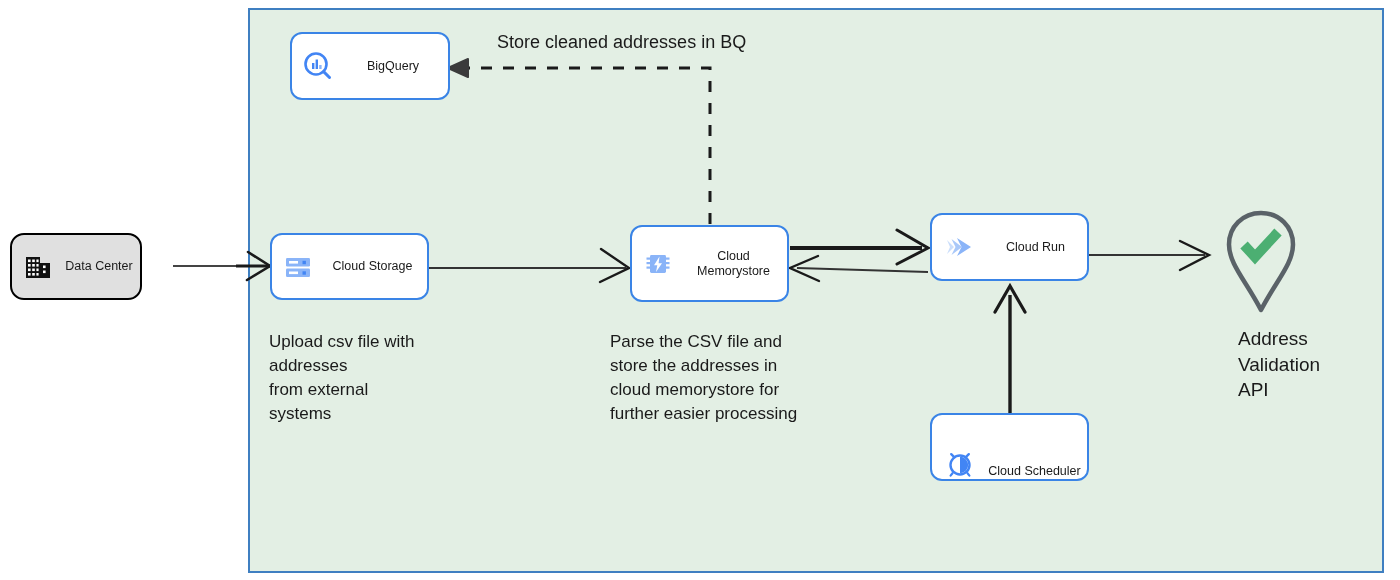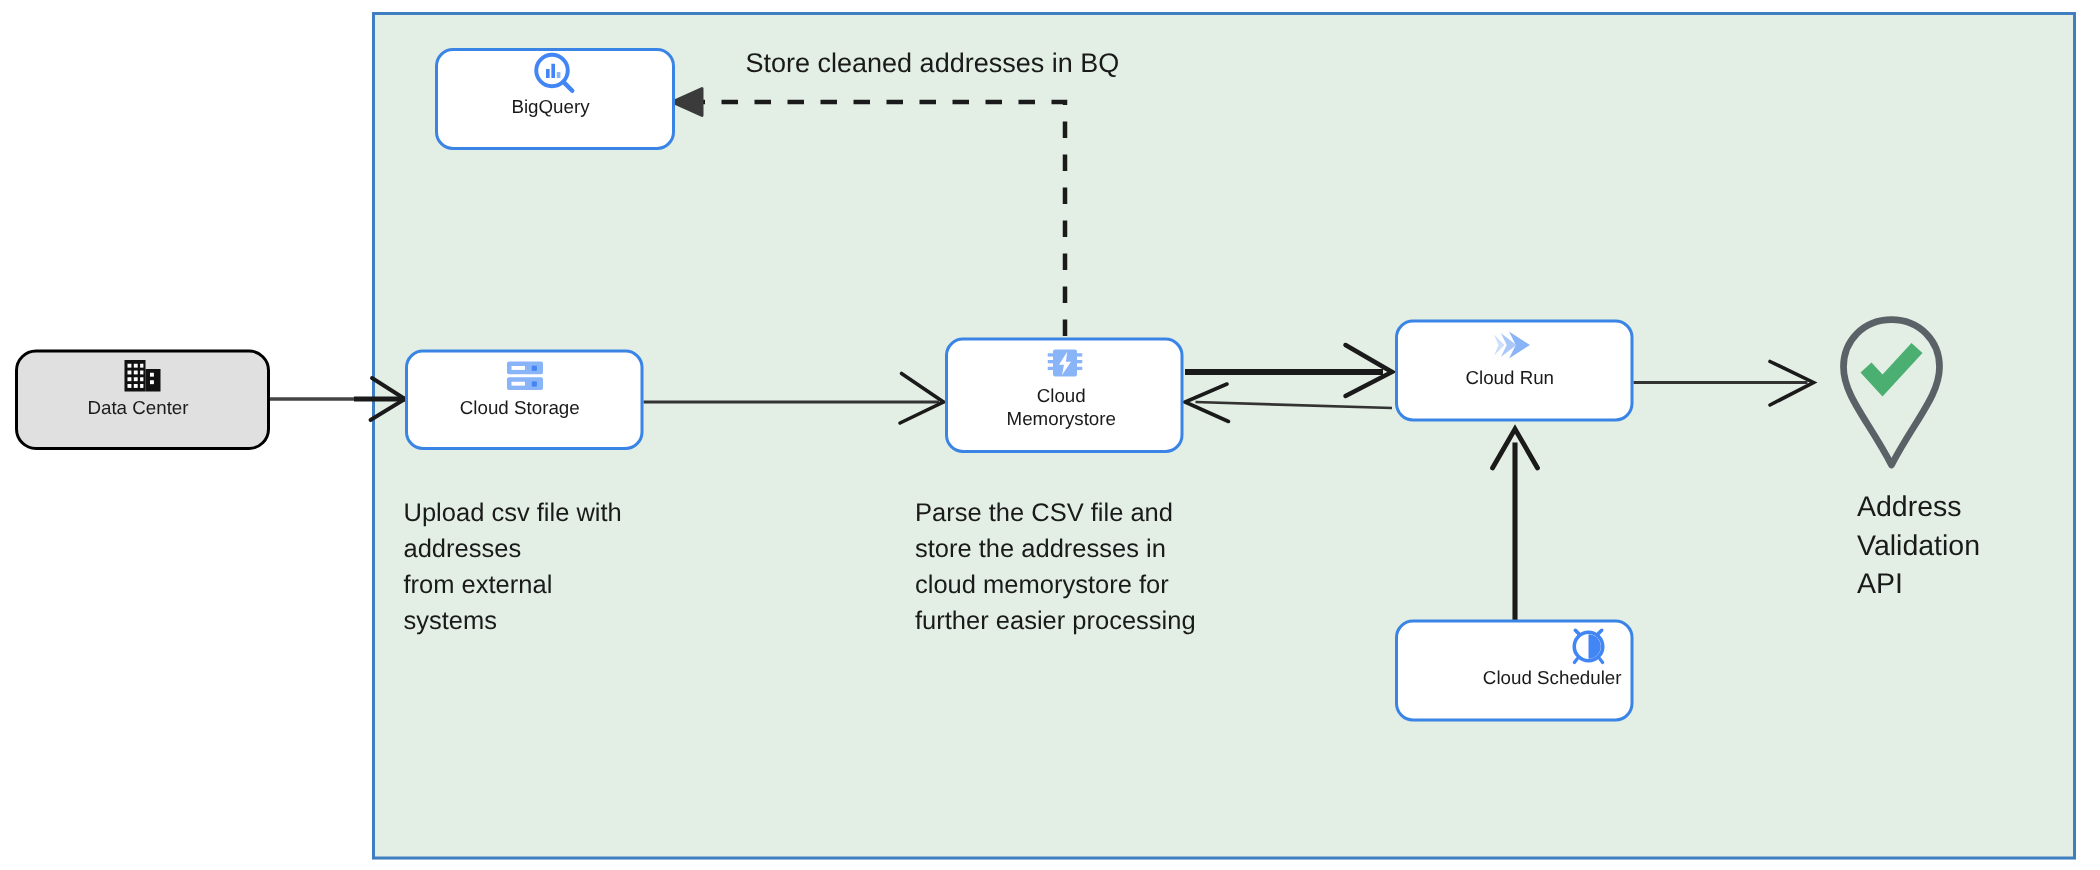--- a/index.html
+++ b/index.html
@@ -28,21 +28,20 @@
   .zone {
     position: absolute;
     box-sizing: border-box;
     background: #e3efe4;
     border: 2px solid #3f7fc1;
   }
   .node {
     position: absolute;
     box-sizing: border-box;
     display: flex;
-    flex-direction: column;
     align-items: center;
     background: #ffffff;
     border: 2px solid #3a84e6;
     border-radius: 12px;
   }
   .node.onprem {
     background: #e0e0e0;
     border: 2px solid #000000;
     border-radius: 14px;
   }
@@ -146,21 +145,21 @@
 
   <div class="freeicon" style="left:1220px; top:207px; width:82px; height:110px;">
     <svg width="82" height="110" viewBox="0 0 82 110">
       <path d="M41,6 C22.5,6 9,20 9,37.5 C9,57 26,74 41,103 C56,74 73,57 73,37.5 C73,20 59.5,6 41,6 Z" fill="none" stroke="#5a6268" stroke-width="4.5" stroke-linejoin="round"></path>
       <path d="M24,38 L35,50 L58,25" fill="none" stroke="#4caf72" stroke-width="10" stroke-linecap="butt" stroke-linejoin="miter"></path>
     </svg>
   </div>
   <div class="pin-label" style="left:1238px; top:326px; width:150px;">Address Validation
 API</div>
 
-  <div class="node onprem" style="left:10px; top:233px; width:170px; height:67px;">
+  <div class="node onprem" style="left:10px; top:233px; width:132px; height:67px;">
     <span class="ic" style="width:52px;">
       <svg width="30" height="30" viewBox="0 0 30 30">
         <rect x="3" y="5" width="14" height="21" fill="#111"></rect>
         <rect x="17" y="11" width="10" height="15" fill="#111"></rect>
         <g fill="#fff">
           <rect x="5" y="7.5" width="2.6" height="2.6"></rect>
           <rect x="9.2" y="7.5" width="2.6" height="2.6"></rect>
           <rect x="13.4" y="7.5" width="2.2" height="2.6"></rect>
           <rect x="5" y="12" width="2.6" height="2.6"></rect>
           <rect x="9.2" y="12" width="2.6" height="2.6"></rect>

